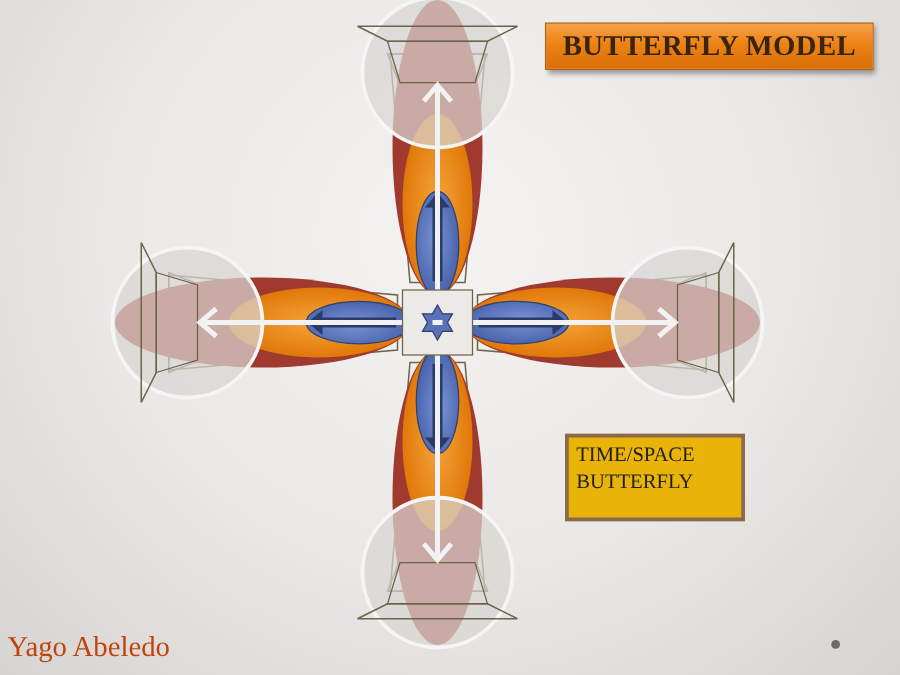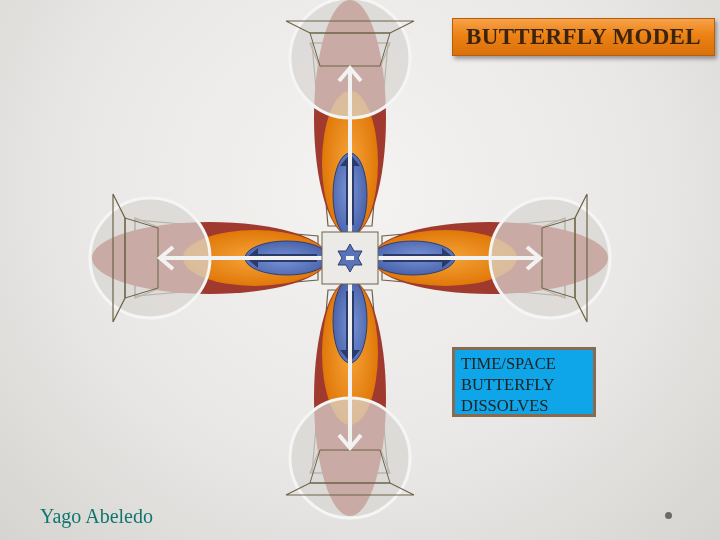--- a/index.html
+++ b/index.html
@@ -1,29 +1,29 @@
 <!DOCTYPE html>
 <html><head>
 <meta charset="utf-8">
 <style>
   html,body{margin:0;padding:0;}
   body{width:720px;height:540px;overflow:hidden;position:relative;
     background:radial-gradient(ellipse at 50% 35%, #f4f3f2 0%, #e9e8e6 55%, #d6d4d1 100%);
     font-family:"Liberation Serif","DejaVu Serif",serif;}
   #diagram{position:absolute;left:0;top:0;width:720px;height:540px;}
-  .title-box{position:absolute;left:452px;top:18px;width:261px;height:36px;
+  .title-box{position:absolute;left:436px;top:18px;width:261px;height:36px;
     background:linear-gradient(#f7a24a,#ec8214 45%,#d9700a);
     border:1px solid #b85e08;box-shadow:2px 3px 4px rgba(0,0,0,0.35);
     display:flex;align-items:center;justify-content:center;
     font-weight:bold;font-size:23px;color:#3a2410;letter-spacing:0.3px;}
   .note-box{position:absolute;left:452px;top:347px;width:144px;height:70px;
-    border:3px solid #8a6a4e;background:#0ea5e9;box-sizing:border-box;
+    border:3px solid #8a6a4e;background:#eab308;box-sizing:border-box;
     padding:3px 0 0 6px;font-size:16.5px;line-height:21px;color:#222;}
   .note-box div{white-space:nowrap;}
-  .author{position:absolute;left:40px;top:505px;font-size:20px;color:#0f766e;}
+  .author{position:absolute;left:6px;top:505px;font-size:23px;color:#c2410c;}
   .dot{position:absolute;left:665px;top:512px;width:7px;height:7px;border-radius:50%;background:#6a6a6a;}
 </style>
 </head>
 <body>
 
 <svg id="diagram" viewBox="0 0 720 540" xmlns="http://www.w3.org/2000/svg">
   <defs>
     <radialGradient id="gOrange" cx="50%" cy="50%" r="50%">
       <stop offset="0%" stop-color="#f6a43a"></stop>
       <stop offset="100%" stop-color="#e07808"></stop>
@@ -71,17 +71,16 @@
     </g>
     <line x1="-4" y1="0" x2="4" y2="0" stroke="#f2f2f2" stroke-width="4"></line>
   </g>
 </svg>
 
 <div class="title-box">BUTTERFLY MODEL</div>
 
 <div class="note-box">
   <div>TIME/SPACE</div>
   <div>BUTTERFLY</div>
-  <div>DISSOLVES</div>
 </div>
 
 <div class="author">Yago Abeledo</div>
 <div class="dot"></div>
 
 </body></html>

